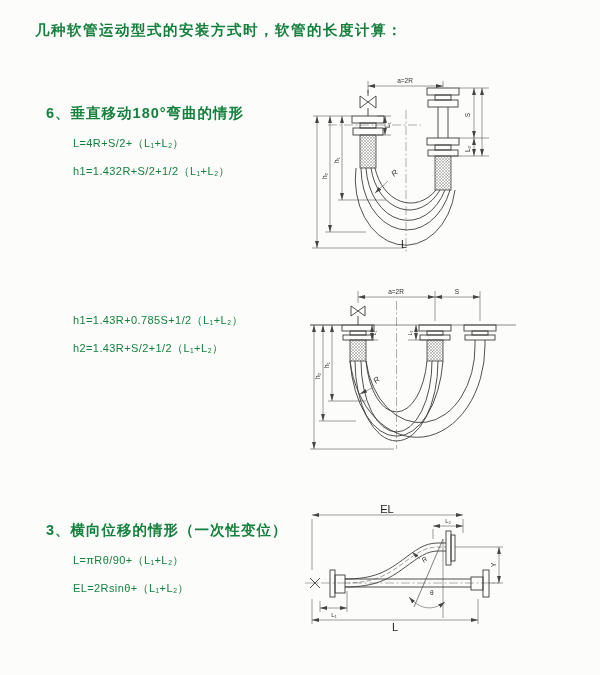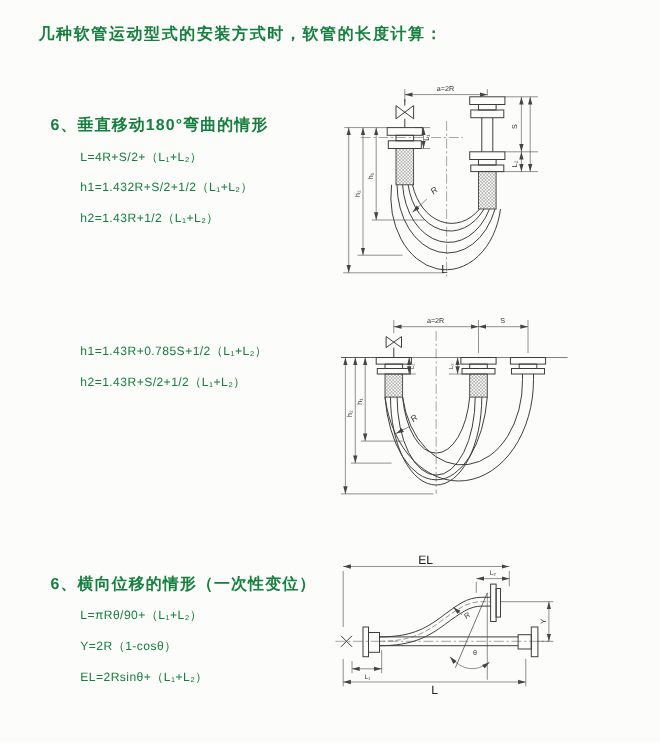--- a/index.html
+++ b/index.html
@@ -26,21 +26,20 @@
 <body>
 
 <div class="page">
 
   <div class="doc-title">几种软管运动型式的安装方式时，软管的长度计算：</div>
 
   <section class="calc-section" style="top:104px;">
     <div class="sec-heading">6、垂直移动180°弯曲的情形</div>
     <div class="formula">L=4R+S/2+（L₁+L₂）</div>
     <div class="formula">h1=1.432R+S/2+1/2（L₁+L₂）</div>
-    <div class="formula">h2=1.43R+1/2（L₁+L₂）</div>
   </section>
 
   <svg id="d1" class="diagram" width="285" height="185" viewBox="0 0 285 185">
     <defs>
       <marker id="arr1" viewBox="0 0 10 10" refX="10" refY="5" markerUnits="userSpaceOnUse" markerWidth="7" markerHeight="7" orient="auto-start-reverse">
         <path d="M10,5 L0,2.2 L0,7.8 Z" fill="#444"></path>
       </marker>
       <pattern id="braid1" width="3" height="3" patternUnits="userSpaceOnUse">
         <path d="M0,0 L3,3 M3,0 L0,3" stroke="#8d8d8d" stroke-width="0.5"></path>
       </pattern>
@@ -160,23 +159,22 @@
     <text class="lbl" x="88" y="13" text-anchor="middle">a=2R</text>
     <text class="lbl" x="149" y="13" text-anchor="middle">S</text>
     <text class="lbl" x="21" y="84" text-anchor="middle" transform="rotate(-90 21,84)">h₁</text>
     <text class="lbl" x="12" y="95" text-anchor="middle" transform="rotate(-90 12,95)">h₂</text>
     <text class="lbl" x="68" y="52" text-anchor="middle" transform="rotate(-90 68,52)" style="font-size:5.5px">L₁</text>
     <text class="lbl" x="104" y="52" text-anchor="middle" transform="rotate(-90 104,52)" style="font-size:5.5px">L₂</text>
     <text class="rlab" x="68" y="103" transform="rotate(-40 68,103)">R</text>
   </svg>
 
   <section class="calc-section" style="top:521px;">
-    <div class="sec-heading">6、横向位移的情形（一次性变位）</div>
+    <div class="sec-heading">3、横向位移的情形（一次性变位）</div>
     <div class="formula">L=πRθ/90+（L₁+L₂）</div>
-    <div class="formula">Y=2R（1-cosθ）</div>
     <div class="formula">EL=2Rsinθ+（L₁+L₂）</div>
   </section>
 
   <svg id="d3" class="diagram" width="210" height="150" viewBox="0 0 210 150">
     <defs>
       <marker id="arr3" viewBox="0 0 10 10" refX="10" refY="5" markerUnits="userSpaceOnUse" markerWidth="7" markerHeight="7" orient="auto-start-reverse">
         <path d="M10,5 L0,2.2 L0,7.8 Z" fill="#444"></path>
       </marker>
     </defs>
 

